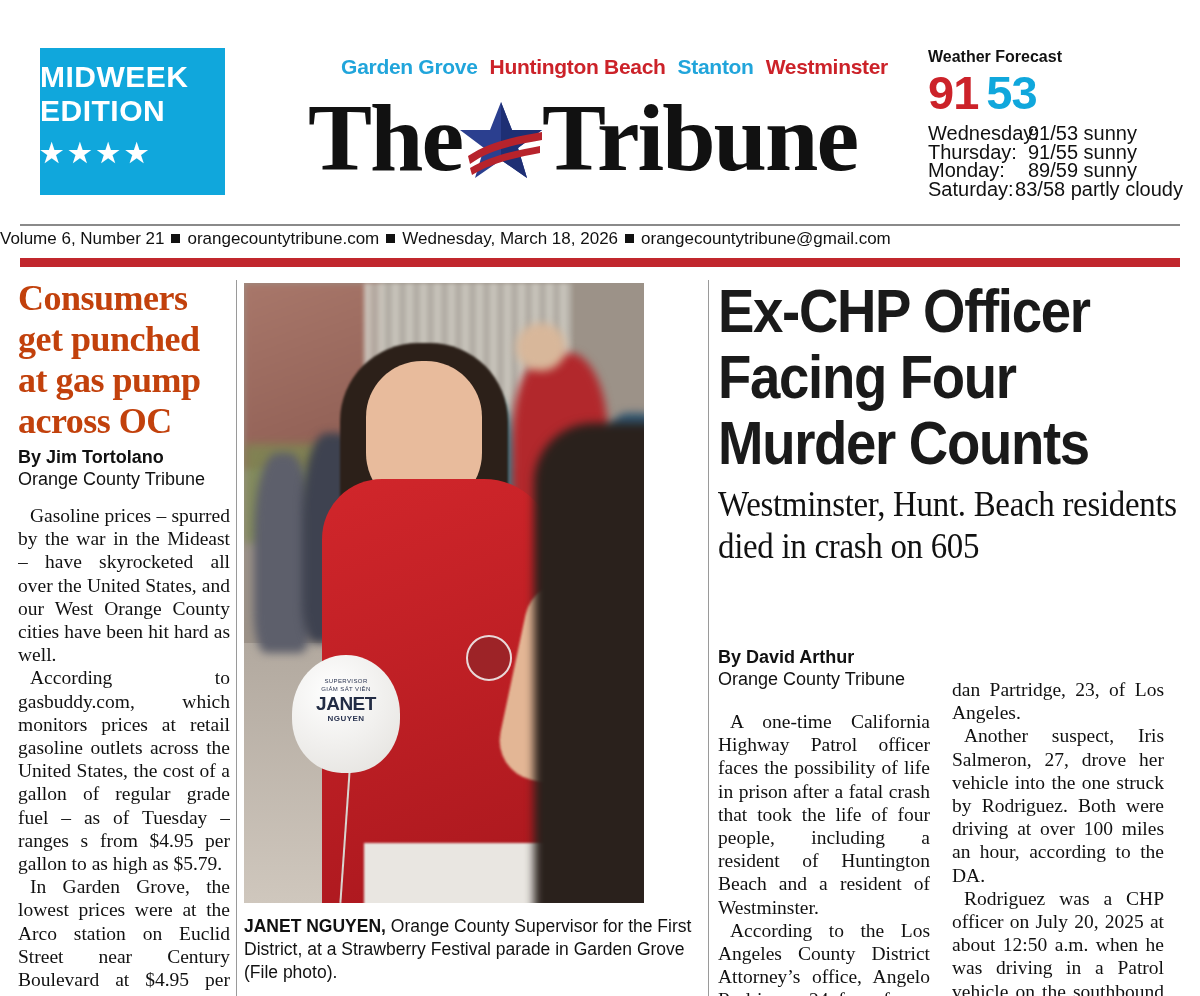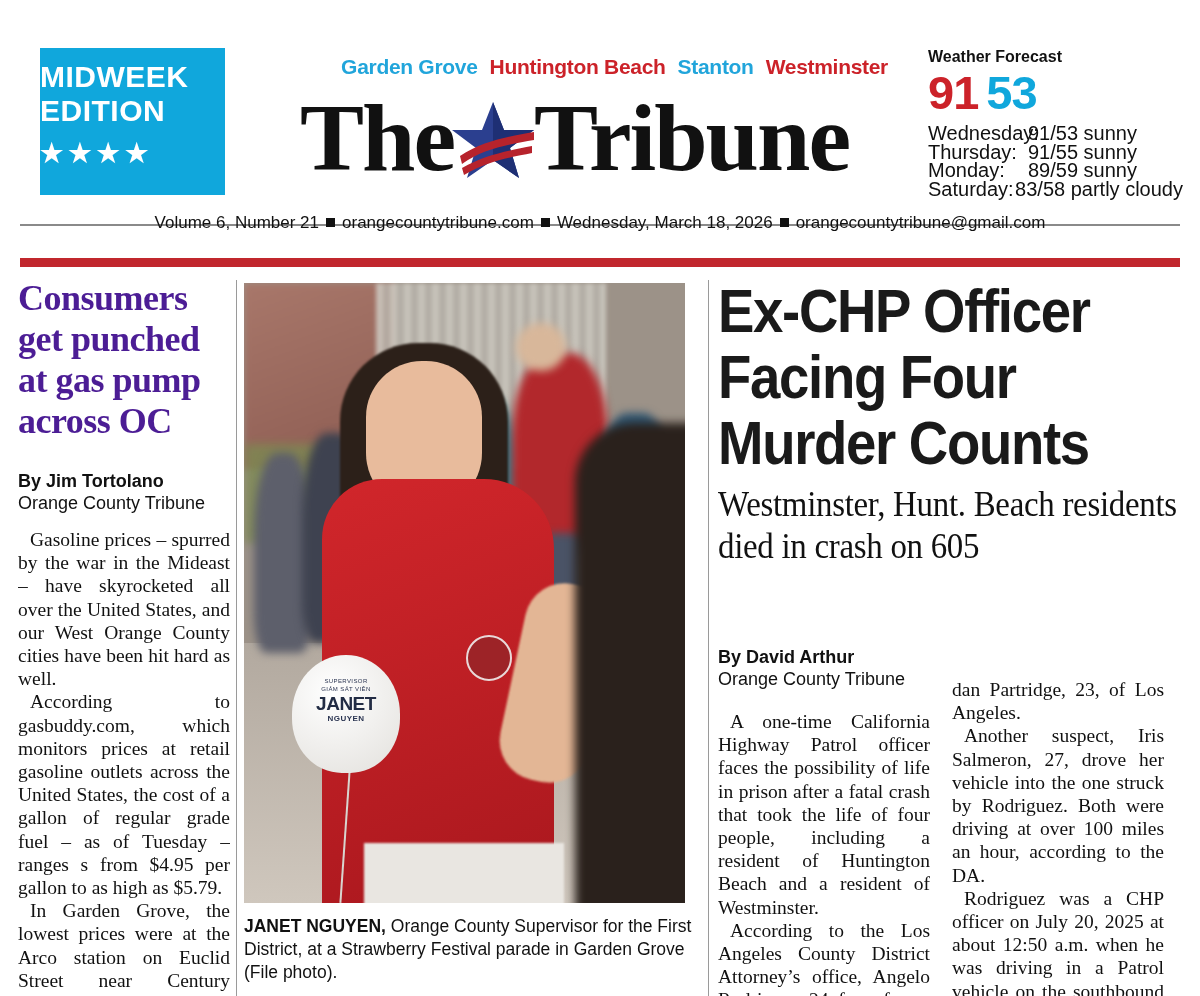--- a/index.html
+++ b/index.html
@@ -69,20 +69,21 @@
     height: 110px;
   }
   .logo-text {
     font-family: "Liberation Serif", serif;
     font-weight: bold;
     font-size: 96px;
     line-height: 104px;
     color: #111111;
     letter-spacing: -2px;
     white-space: nowrap;
+    margin-left: 8px;
   }
   .logo-star {
     display: inline-block;
     position: relative;
     width: 86px;
     height: 84px;
     vertical-align: -14px;
     margin: 0 -2px 0 -4px;
   }
   .logo-star svg { position: absolute; left: 0; top: 0; }
@@ -115,22 +116,22 @@
   }
   .weather-row .wday { width: 100px; }
   .weather-row .wval { white-space: nowrap; }
 
   
   .folio-rule-top {
     position: absolute; left: 20px; top: 224px;
     width: 1160px; height: 2px; background: #8a8a8a;
   }
   .folio {
-    position: absolute; left: 0; top: 213px;
-    width: 1200px; text-align: center;
+    position: absolute; left: 0; top: 229px;
+    width: 1200px; 
     font-family: "Liberation Sans", sans-serif;
     font-size: 17px; color: #111;
   }
   .folio .sq {
     display: inline-block;
     width: 9px; height: 9px;
     background: #111;
     margin: 0 7px 0 7px;
     vertical-align: 1px;
   }
@@ -146,23 +147,23 @@
   .col-left {
     position: absolute; left: 18px; top: 0;
     width: 212px; height: 718px;
     overflow: hidden;
   }
   .hl-left {
     font-family: "Liberation Serif", serif;
     font-weight: bold;
     font-size: 36px;
     line-height: 41px;
-    color: #4c1d95;
+    color: #c2410c;
     letter-spacing: -0.5px;
-    margin: 0 0 28px 0;
+    margin: 0 0 4px 0;
   }
   .byline-name {
     font-family: "Liberation Sans", sans-serif;
     font-weight: bold; font-size: 18px; line-height: 22px; color: #111;
   }
   .byline-org {
     font-family: "Liberation Sans", sans-serif;
     font-size: 18px; line-height: 22px; color: #111;
   }
   .body-text {
@@ -181,21 +182,21 @@
     width: 1px; background: #9a9a9a;
   }
 
   
   .photo-block {
     position: absolute; left: 244px; top: 5px;
     width: 456px;
   }
   .photo {
     position: relative;
-    width: 441px; height: 620px;
+    width: 400px; height: 620px;
     overflow: hidden;
     background: #8e8174;
   }
   .caption {
     margin-top: 12px;
     width: 450px;
     font-family: "Liberation Sans", sans-serif;
     font-size: 17.5px;
     line-height: 23px;
     color: #111;

